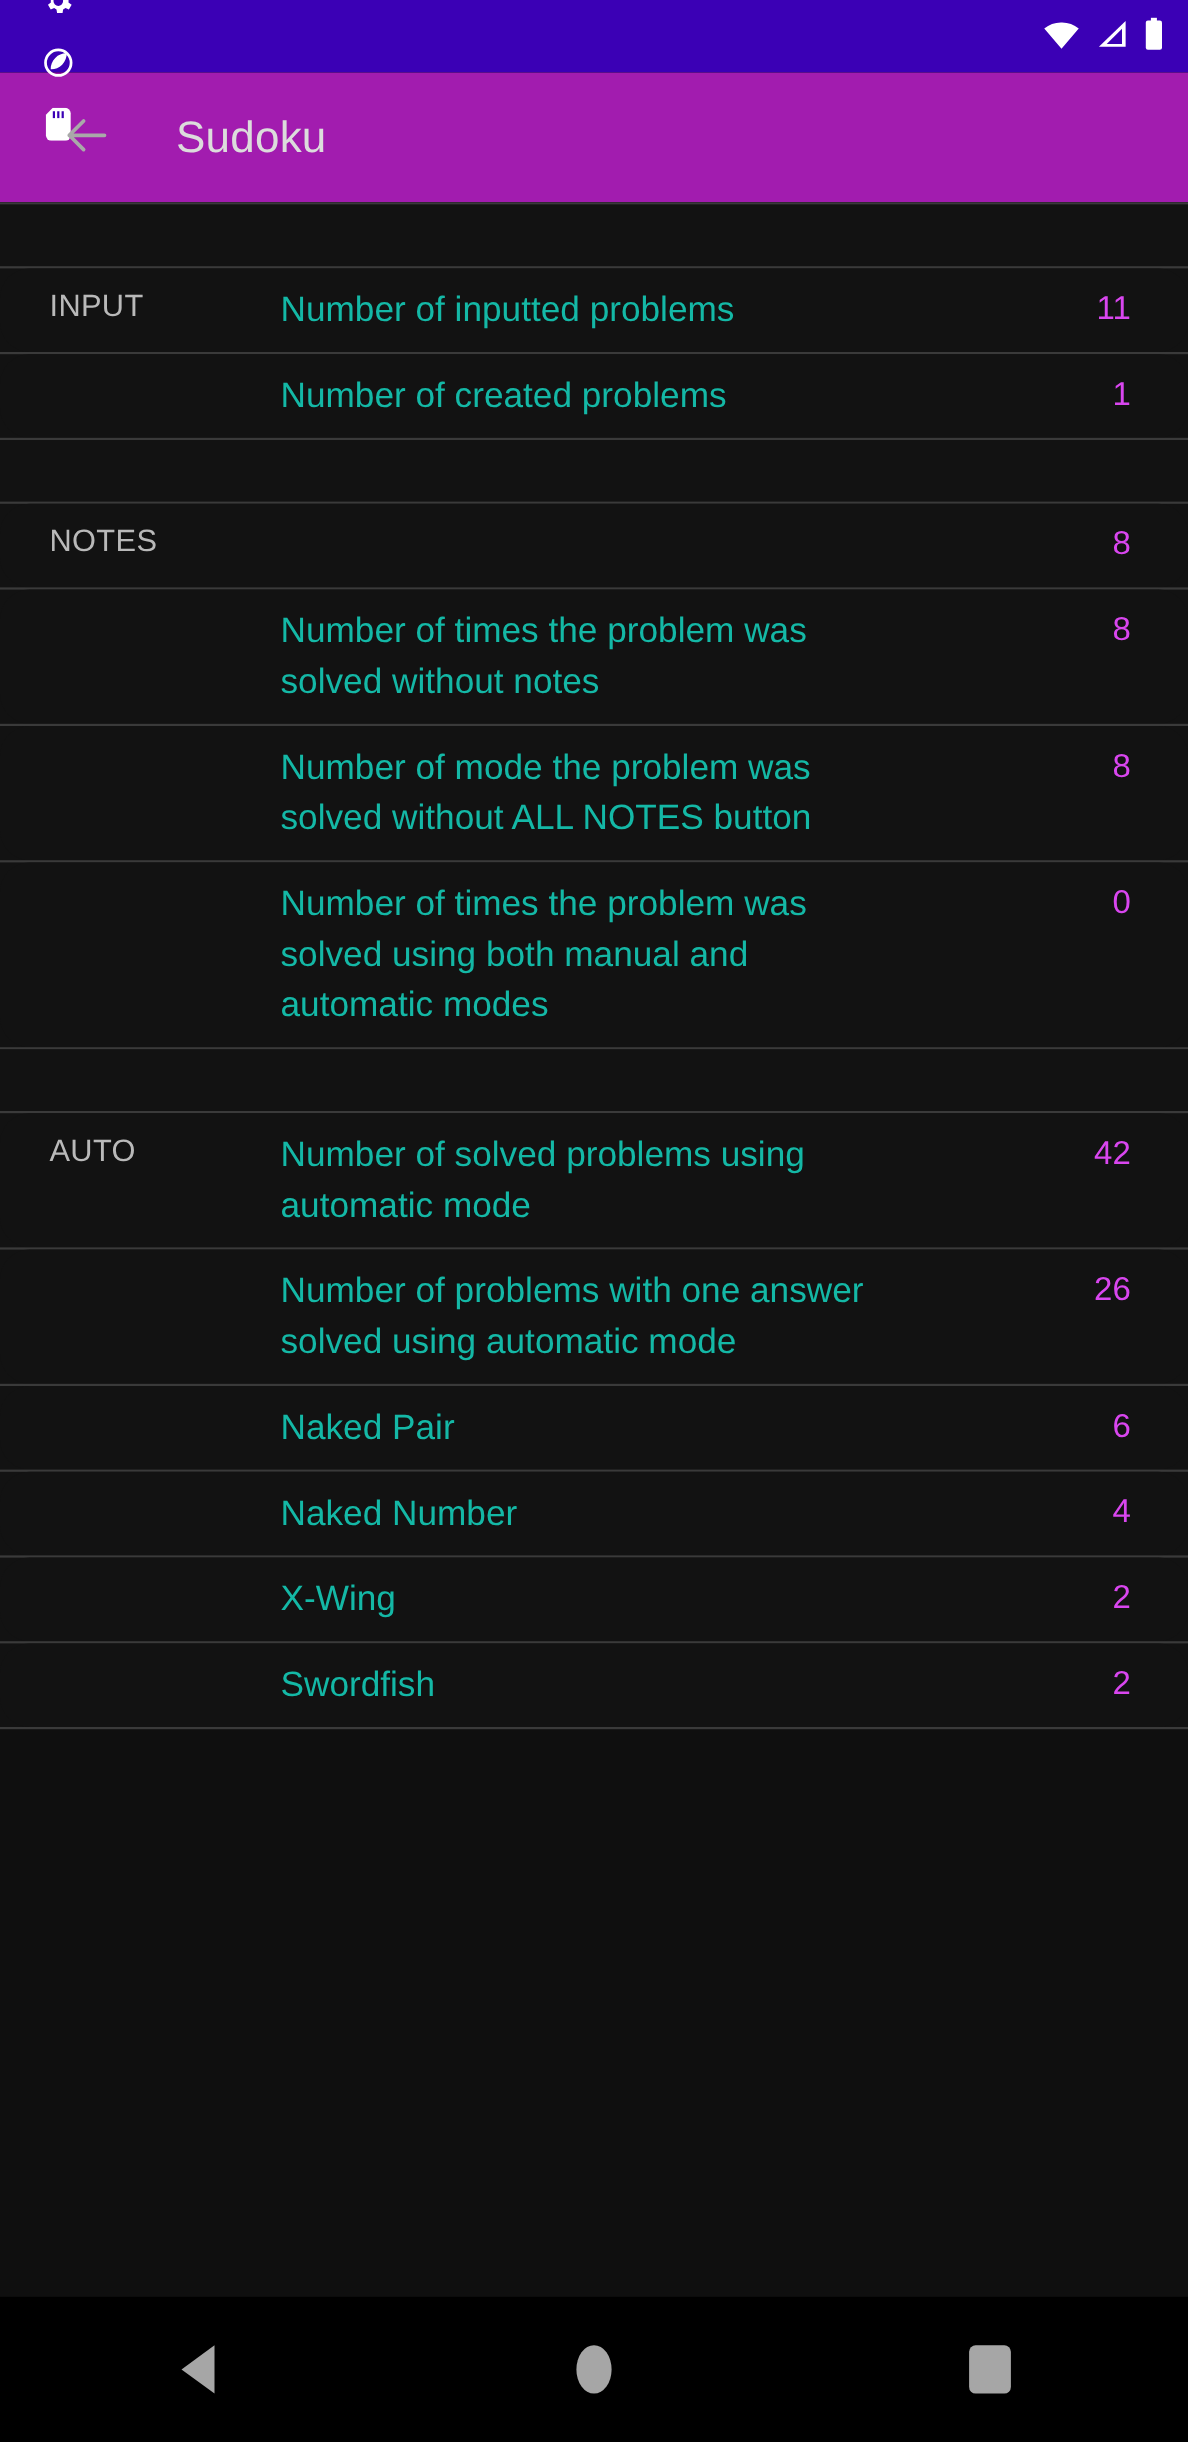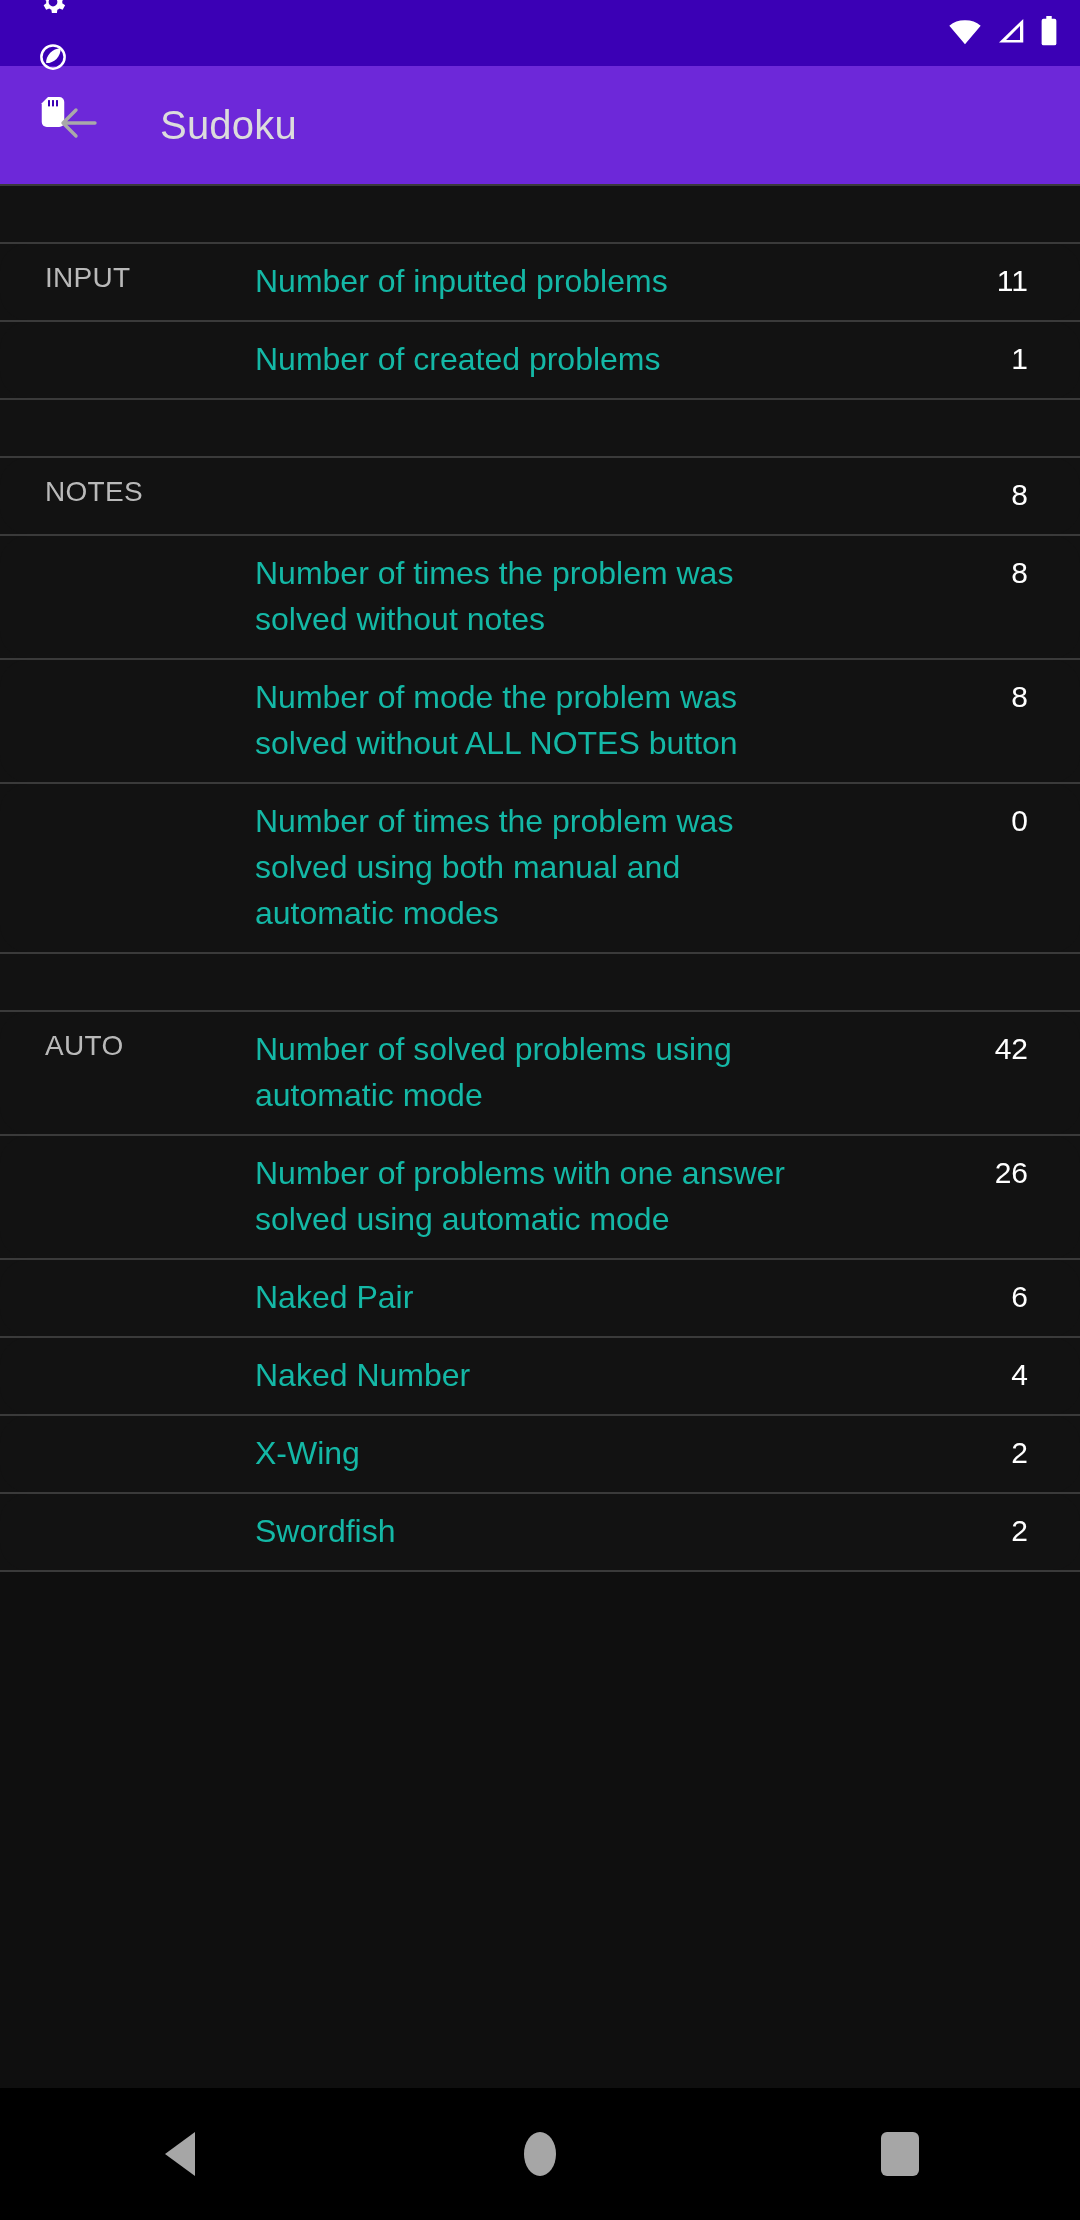--- a/index.html
+++ b/index.html
@@ -15,21 +15,21 @@
   .statusbar{
     height:66px; background:#3B00B5; display:flex; align-items:center;
     padding:0 22px; color:#ffffff;
   }
   .sb-time{ font-size:31px; letter-spacing:.5px; line-height:1; }
   .sb-left{ display:flex; align-items:center; gap:21px;flex-direction:column; }
   .sb-right{ margin-left:auto; display:flex; align-items:center; gap:14px; }
   .sb-icon{ display:block; }
 
   
-  .appbar{ height:118px; background:#6d28d9; display:flex; align-items:center; padding-left:48px; }
+  .appbar{ height:118px; background:#a21caf; display:flex; align-items:center; padding-left:48px; }
   .back-btn{ width:62px; height:62px; display:flex; align-items:center; justify-content:center; }
   .appbar-title{
     font-size:40px; color:#dcdcdc; margin-left:50px; letter-spacing:.2px;
   }
 
   
   .content{ background:#121212; }
   .divider{ height:2px; background:#3a3a3a; width:100%; }
   .spacer-row{ height:56px; background:#121212; }
 
@@ -46,21 +46,21 @@
   }
   .row-label{
     flex:1 1 auto;
     padding-right:24px;
     font-size:32px; color:#14b8a6; line-height:46px;
     max-width:560px;
   }
   .row-value{
     flex:0 0 auto; margin-left:auto;
     padding-right:52px;
-    font-size:30px; color:#ffffff; line-height:46px; text-align:right;
+    font-size:30px; color:#d946ef; line-height:46px; text-align:right;
     min-width:70px;
   }
 
   
   .navbar{
     position:absolute; left:0; bottom:0; width:1080px; height:132px;
     background:#000; display:flex; align-items:center; justify-content:space-around;
   }
   .nav-btn{ width:120px; height:132px; display:flex; align-items:center; justify-content:center; }
   .nav-back{

